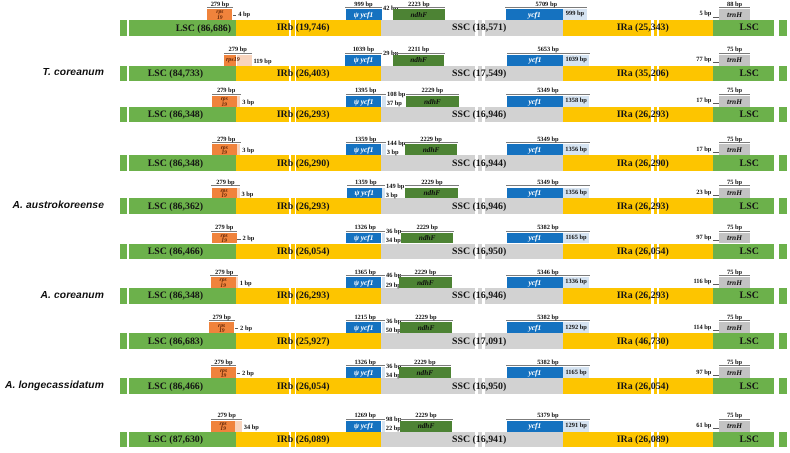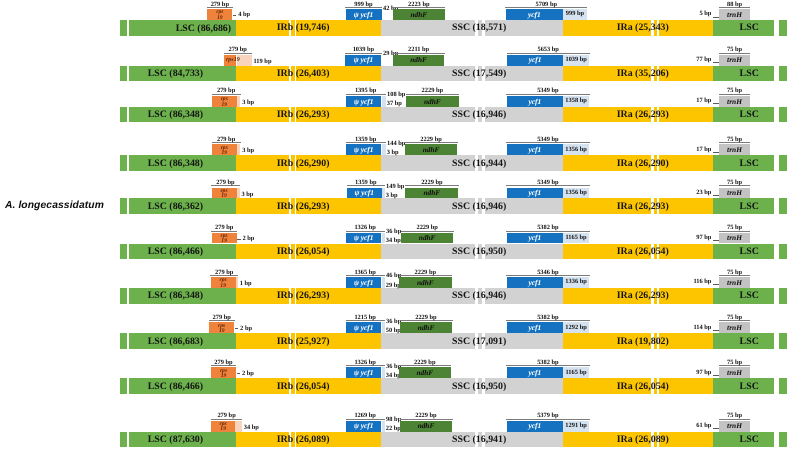--- a/index.html
+++ b/index.html
@@ -78,20 +78,21 @@
     </div>
     <div class="size-rule" style="left: 505.2px; top: 7px; width: 82.3px;"></div>
     <div class="size-label" style="left: 480.5px; top: 0.7px; width: 131.5px;">5709 bp</div>
     <div class="gene-box" style="left: 719px; top: 9.1px; width: 31px; height: 10.9px; background: rgb(195, 195, 195);">
       <div class="gene-text" style="font-size: 7.4px; color: rgb(13, 13, 13);">trnH</div>
     </div>
     <div class="size-rule" style="left: 718.7px; top: 7px; width: 31.8px;"></div>
     <div class="size-label" style="left: 694px; top: 0.7px; width: 81px;">88 bp</div>
     <div class="gap-rule" style="left: 713px; top: 16.5px; width: 6px;"></div>
     <div class="gap-label" style="left: 0px; width: 711.4px; top: 10.3px; text-align: right;">5 bp</div>
+    <div class="species-label" style="left: 0px; width: 104px; top: 66.45px; height: 14px; line-height: 14px;">T. coreanum</div>
     <div class="end-cap" style="left: 120px; top: 65.6px; width: 7px; height: 15.7px; background: rgb(108, 177, 75);"></div>
     <div class="end-cap" style="left: 778.7px; top: 65.6px; width: 8.3px; height: 15.7px; background: rgb(108, 177, 75);"></div>
     <div class="bar-seg" style="left: 129px; top: 65.6px; width: 107px; height: 15.7px; background: rgb(108, 177, 75);"></div>
     <div class="bar-seg" style="left: 236px; top: 65.6px; width: 145px; height: 15.7px; background: rgb(253, 197, 0);"></div>
     <div class="bar-seg" style="left: 381px; top: 65.6px; width: 182px; height: 15.7px; background: rgb(210, 210, 210);"></div>
     <div class="bar-seg" style="left: 563px; top: 65.6px; width: 150px; height: 15.7px; background: rgb(253, 197, 0);"></div>
     <div class="bar-seg" style="left: 713px; top: 65.6px; width: 61px; height: 15.7px; background: rgb(108, 177, 75);"></div>
     <div class="break-mark" style="left: 289.2px; top: 65.6px; width: 1.7px; height: 15.7px;"></div>
     <div class="break-mark" style="left: 294.6px; top: 65.6px; width: 1.8px; height: 15.7px;"></div>
     <div class="break-mark" style="left: 475.3px; top: 65.6px; width: 2.3px; height: 15.7px;"></div>
@@ -234,21 +235,21 @@
     </div>
     <div class="size-rule" style="left: 506.4px; top: 142.3px; width: 83.2px;"></div>
     <div class="size-label" style="left: 481.7px; top: 136px; width: 132.4px;">5349 bp</div>
     <div class="gene-box" style="left: 719px; top: 144.4px; width: 31px; height: 10.9px; background: rgb(195, 195, 195);">
       <div class="gene-text" style="font-size: 7.4px; color: rgb(13, 13, 13);">trnH</div>
     </div>
     <div class="size-rule" style="left: 718.7px; top: 142.3px; width: 31.8px;"></div>
     <div class="size-label" style="left: 694px; top: 136px; width: 81px;">75 bp</div>
     <div class="gap-rule" style="left: 713px; top: 151.8px; width: 6px;"></div>
     <div class="gap-label" style="left: 0px; width: 711.4px; top: 145.6px; text-align: right;">17 bp</div>
-    <div class="species-label" style="left: 0px; width: 104px; top: 199.25px; height: 14px; line-height: 14px;">A. longecassidatum</div>
+    <div class="species-label" style="left: 0px; width: 104px; top: 199.25px; height: 14px; line-height: 14px;">A. austrokoreense</div>
     <div class="end-cap" style="left: 120px; top: 198.4px; width: 7px; height: 15.7px; background: rgb(108, 177, 75);"></div>
     <div class="end-cap" style="left: 778.7px; top: 198.4px; width: 8.3px; height: 15.7px; background: rgb(108, 177, 75);"></div>
     <div class="bar-seg" style="left: 129px; top: 198.4px; width: 107px; height: 15.7px; background: rgb(108, 177, 75);"></div>
     <div class="bar-seg" style="left: 236px; top: 198.4px; width: 145px; height: 15.7px; background: rgb(253, 197, 0);"></div>
     <div class="bar-seg" style="left: 381px; top: 198.4px; width: 182px; height: 15.7px; background: rgb(210, 210, 210);"></div>
     <div class="bar-seg" style="left: 563px; top: 198.4px; width: 150px; height: 15.7px; background: rgb(253, 197, 0);"></div>
     <div class="bar-seg" style="left: 713px; top: 198.4px; width: 61px; height: 15.7px; background: rgb(108, 177, 75);"></div>
     <div class="break-mark" style="left: 289.2px; top: 198.4px; width: 1.7px; height: 15.7px;"></div>
     <div class="break-mark" style="left: 294.6px; top: 198.4px; width: 1.8px; height: 15.7px;"></div>
     <div class="break-mark" style="left: 475.3px; top: 198.4px; width: 2.3px; height: 15.7px;"></div>
@@ -341,20 +342,21 @@
     </div>
     <div class="size-rule" style="left: 506.4px; top: 230.5px; width: 83.2px;"></div>
     <div class="size-label" style="left: 481.7px; top: 224.2px; width: 132.4px;">5382 bp</div>
     <div class="gene-box" style="left: 719px; top: 232.6px; width: 31px; height: 10.9px; background: rgb(195, 195, 195);">
       <div class="gene-text" style="font-size: 7.4px; color: rgb(13, 13, 13);">trnH</div>
     </div>
     <div class="size-rule" style="left: 718.7px; top: 230.5px; width: 31.8px;"></div>
     <div class="size-label" style="left: 694px; top: 224.2px; width: 81px;">75 bp</div>
     <div class="gap-rule" style="left: 713px; top: 240px; width: 6px;"></div>
     <div class="gap-label" style="left: 0px; width: 711.4px; top: 233.8px; text-align: right;">97 bp</div>
+    <div class="species-label" style="left: 0px; width: 104px; top: 288.75px; height: 14px; line-height: 14px;">A. coreanum</div>
     <div class="end-cap" style="left: 120px; top: 287.9px; width: 7px; height: 15.7px; background: rgb(108, 177, 75);"></div>
     <div class="end-cap" style="left: 778.7px; top: 287.9px; width: 8.3px; height: 15.7px; background: rgb(108, 177, 75);"></div>
     <div class="bar-seg" style="left: 129px; top: 287.9px; width: 107px; height: 15.7px; background: rgb(108, 177, 75);"></div>
     <div class="bar-seg" style="left: 236px; top: 287.9px; width: 145px; height: 15.7px; background: rgb(253, 197, 0);"></div>
     <div class="bar-seg" style="left: 381px; top: 287.9px; width: 182px; height: 15.7px; background: rgb(210, 210, 210);"></div>
     <div class="bar-seg" style="left: 563px; top: 287.9px; width: 150px; height: 15.7px; background: rgb(253, 197, 0);"></div>
     <div class="bar-seg" style="left: 713px; top: 287.9px; width: 61px; height: 15.7px; background: rgb(108, 177, 75);"></div>
     <div class="break-mark" style="left: 289.2px; top: 287.9px; width: 1.7px; height: 15.7px;"></div>
     <div class="break-mark" style="left: 294.6px; top: 287.9px; width: 1.8px; height: 15.7px;"></div>
     <div class="break-mark" style="left: 475.3px; top: 287.9px; width: 2.3px; height: 15.7px;"></div>
@@ -410,21 +412,21 @@
     <div class="bar-seg" style="left: 713px; top: 333.3px; width: 61px; height: 15.7px; background: rgb(108, 177, 75);"></div>
     <div class="break-mark" style="left: 289.2px; top: 333.3px; width: 1.7px; height: 15.7px;"></div>
     <div class="break-mark" style="left: 294.6px; top: 333.3px; width: 1.8px; height: 15.7px;"></div>
     <div class="break-mark" style="left: 475.3px; top: 333.3px; width: 2.3px; height: 15.7px;"></div>
     <div class="break-mark" style="left: 482.4px; top: 333.3px; width: 2.2px; height: 15.7px;"></div>
     <div class="break-mark" style="left: 651.4px; top: 333.3px; width: 2.2px; height: 15.7px;"></div>
     <div class="break-mark" style="left: 657.1px; top: 333.3px; width: 2.1px; height: 15.7px;"></div>
     <div class="seg-text" style="left: 175.4px; top: 333.3px; height: 15.7px;">LSC (86,683)</div>
     <div class="seg-text" style="left: 303.1px; top: 333.3px; height: 15.7px;">IRb (25,927)</div>
     <div class="seg-text" style="left: 479.1px; top: 333.3px; height: 15.7px;">SSC (17,091)</div>
-    <div class="seg-text" style="left: 642.8px; top: 333.3px; height: 15.7px;">IRa (19,802)</div>
+    <div class="seg-text" style="left: 642.8px; top: 333.3px; height: 15.7px;">IRa (46,730)</div>
     <div class="seg-text" style="left: 749.2px; top: 333.3px; height: 15.7px;">LSC</div>
     <div class="gene-box" style="left: 209.2px; top: 322.4px; width: 25px; height: 10.9px; background: rgb(240, 131, 60);"></div>
     <div class="gene-text" style="left: 209.2px; top: 323.6px; width: 25px; height: 5.4px; font-size: 5.6px; color: rgb(91, 34, 6); line-height: 5.4px;">rps</div>
     <div class="gene-text" style="left: 209.2px; top: 329.1px; width: 25px; height: 5.4px; font-size: 5.6px; color: rgb(91, 34, 6); line-height: 5.4px;">19</div>
     <div class="size-rule" style="left: 208.9px; top: 320.3px; width: 25.8px;"></div>
     <div class="size-label" style="left: 184.2px; top: 314px; width: 75px;">279 bp</div>
     <div class="gap-rule" style="left: 234.7px; top: 328.4px; width: 3.6px;"></div>
     <div class="gap-label" style="left: 240.1px; top: 324.6px;">2 bp</div>
     <div class="gene-box" style="left: 345.8px; top: 322.4px; width: 35.7px; height: 10.9px; background: rgb(21, 114, 192);">
       <div class="gene-text" style="font-size: 7.4px; color: rgb(255, 255, 255);">ψ ycf1</div>
@@ -447,20 +449,21 @@
     </div>
     <div class="size-rule" style="left: 506.4px; top: 320.3px; width: 83.2px;"></div>
     <div class="size-label" style="left: 481.7px; top: 314px; width: 132.4px;">5382 bp</div>
     <div class="gene-box" style="left: 719px; top: 322.4px; width: 31px; height: 10.9px; background: rgb(195, 195, 195);">
       <div class="gene-text" style="font-size: 7.4px; color: rgb(13, 13, 13);">trnH</div>
     </div>
     <div class="size-rule" style="left: 718.7px; top: 320.3px; width: 31.8px;"></div>
     <div class="size-label" style="left: 694px; top: 314px; width: 81px;">75 bp</div>
     <div class="gap-rule" style="left: 713px; top: 329.8px; width: 6px;"></div>
     <div class="gap-label" style="left: 0px; width: 711.4px; top: 323.6px; text-align: right;">114 bp</div>
+    <div class="species-label" style="left: 0px; width: 104px; top: 379.05px; height: 14px; line-height: 14px;">A. longecassidatum</div>
     <div class="end-cap" style="left: 120px; top: 378.2px; width: 7px; height: 15.7px; background: rgb(108, 177, 75);"></div>
     <div class="end-cap" style="left: 778.7px; top: 378.2px; width: 8.3px; height: 15.7px; background: rgb(108, 177, 75);"></div>
     <div class="bar-seg" style="left: 129px; top: 378.2px; width: 107px; height: 15.7px; background: rgb(108, 177, 75);"></div>
     <div class="bar-seg" style="left: 236px; top: 378.2px; width: 145px; height: 15.7px; background: rgb(253, 197, 0);"></div>
     <div class="bar-seg" style="left: 381px; top: 378.2px; width: 182px; height: 15.7px; background: rgb(210, 210, 210);"></div>
     <div class="bar-seg" style="left: 563px; top: 378.2px; width: 150px; height: 15.7px; background: rgb(253, 197, 0);"></div>
     <div class="bar-seg" style="left: 713px; top: 378.2px; width: 61px; height: 15.7px; background: rgb(108, 177, 75);"></div>
     <div class="break-mark" style="left: 289.2px; top: 378.2px; width: 1.7px; height: 15.7px;"></div>
     <div class="break-mark" style="left: 294.6px; top: 378.2px; width: 1.8px; height: 15.7px;"></div>
     <div class="break-mark" style="left: 475.3px; top: 378.2px; width: 2.3px; height: 15.7px;"></div>

